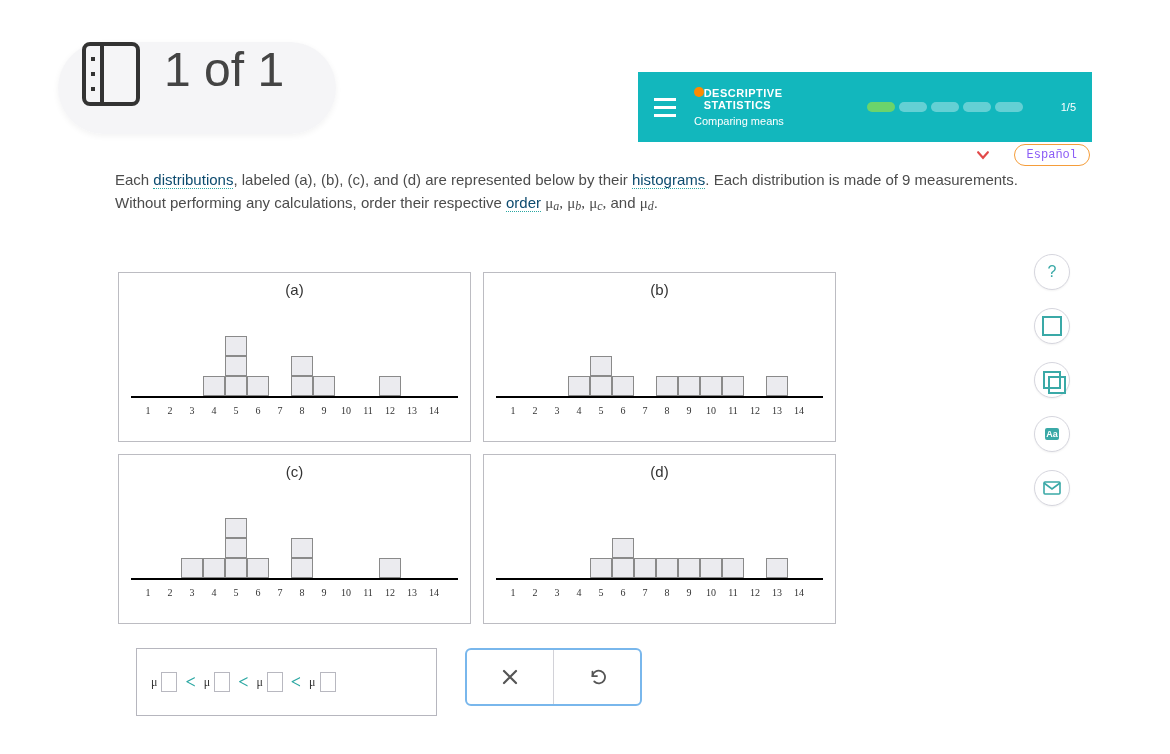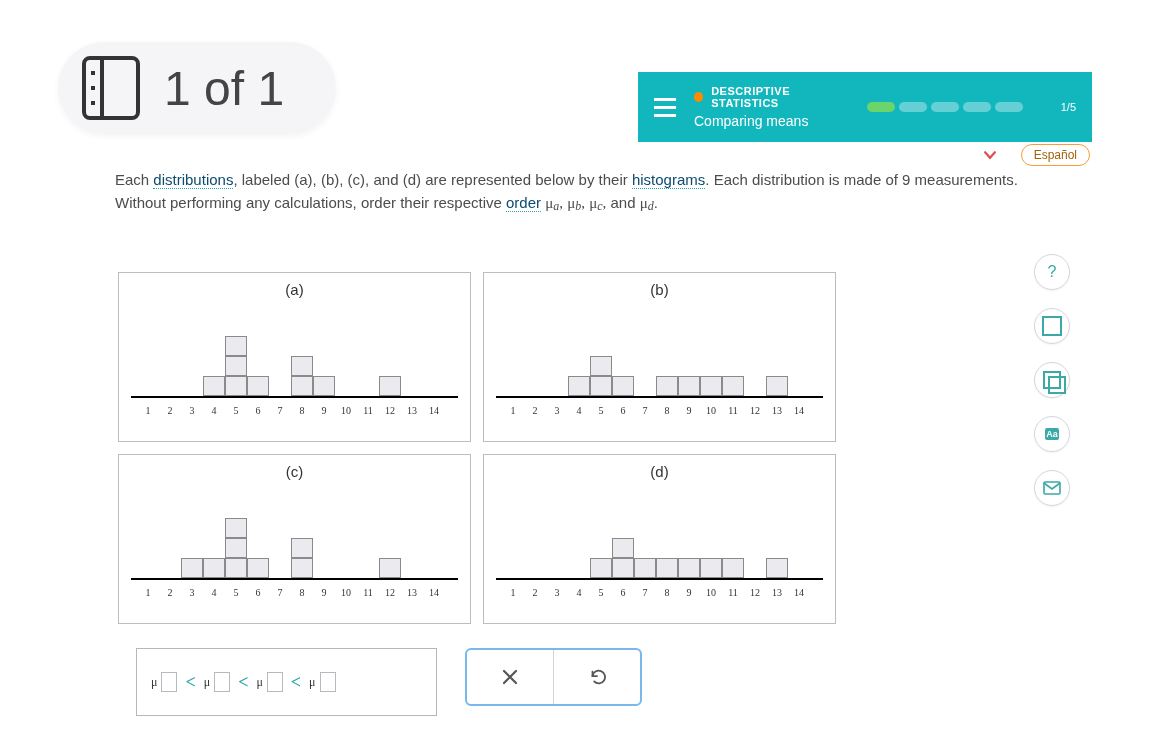--- a/index.html
+++ b/index.html
@@ -1,43 +1,43 @@
 <!DOCTYPE html>
 <html><head>
 <meta charset="utf-8">
 <style>
   html,body{margin:0;padding:0;background:#fafbfc;font-family:"Segoe UI",Arial,sans-serif;color:#333;}
   .page{width:1170px;height:754px;position:relative;background:#fff;overflow:hidden;}
 
   
   .overlay-pill{position:absolute;left:58px;top:42px;height:92px;padding:0 52px 0 24px;
-    border-radius:46px;background:rgba(244,244,246,.9);display:flex;align-items:center;gap:24px;box-shadow:0 2px 6px rgba(0,0,0,.05);}
+    border-radius:46px;background:rgba(244,244,246,.9);display:flex;align-items:flex-start;gap:24px;box-shadow:0 2px 6px rgba(0,0,0,.05);}
   .doc-icon{width:50px;height:56px;border:4px solid #333;border-radius:8px;display:flex;}
   .doc-icon .spine{width:14px;border-right:4px solid #333;display:flex;flex-direction:column;justify-content:space-around;align-items:center;padding:6px 0;}
   .doc-icon .dot{width:4px;height:4px;background:#333;}
   .overlay-text{font-size:48px;font-weight:500;color:#444;}
 
   
   .tealbar{position:absolute;left:638px;top:72px;right:78px;height:70px;background:#12b7bd;display:flex;align-items:center;padding:0 16px;gap:18px;color:#fff;}
   .menu-icon{display:flex;flex-direction:column;gap:5px;cursor:pointer;}
   .menu-icon span{display:block;width:22px;height:3px;background:#fff;}
   .tealcol{display:flex;flex-direction:column;gap:4px;}
-  .category-row{display:flex;align-items:center;gap:8px;text-transform:uppercase;letter-spacing:.5px;font-size:11px;font-weight:600;}
+  .category-row{display:flex;text-transform:uppercase;letter-spacing:.5px;font-size:11px;font-weight:600;}
   .orange-dot{width:10px;height:10px;border-radius:50%;background:#ff8a00;}
-  .lesson-title{font-size:14px;font-weight:500;}
+  .lesson-title{font-size:11px;font-weight:500;}
   .segments{display:flex;gap:4px;margin-left:auto;align-items:center;}
   .seg{width:28px;height:10px;border-radius:5px;background:rgba(255,255,255,.35);}
   .seg.filled{background:#6bd46b;}
   .progress{font-size:11px;margin-left:20px;}
 
   
   .subrow{position:absolute;right:80px;top:144px;display:flex;align-items:center;gap:14px;}
   .chev-btn{width:34px;height:18px;display:flex;align-items:center;justify-content:center;}
   .chev-down{width:14px;height:14px;}
-  .lang-pill{border:1px solid #f59d3a;color:#a16207;background:#fff;border-radius:12px;font-size:12px;padding:3px 12px;cursor:pointer;}
+  .lang-pill{border:1px solid #f59d3a;color:#8b5cf6;background:#fff;border-radius:12px;font-size:12px;padding:3px 12px;cursor:pointer;font-family:Liberation Mono, monospace;}
 
   
   .body{position:absolute;left:115px;top:168px;width:910px;font-size:15px;line-height:1.55;color:#4c4c4c;}
   .term{color:#0c4a6e;border-bottom:1px dotted #2aa7a2;}
   .mu{font-family:'Times New Roman',serif;}
   .sub{font-style:italic;font-family:'Times New Roman',serif;font-size:.8em;vertical-align:-2px;}
   .body p{margin:0 0 8px;}
   .instr{margin-top:18px;}
 
   

